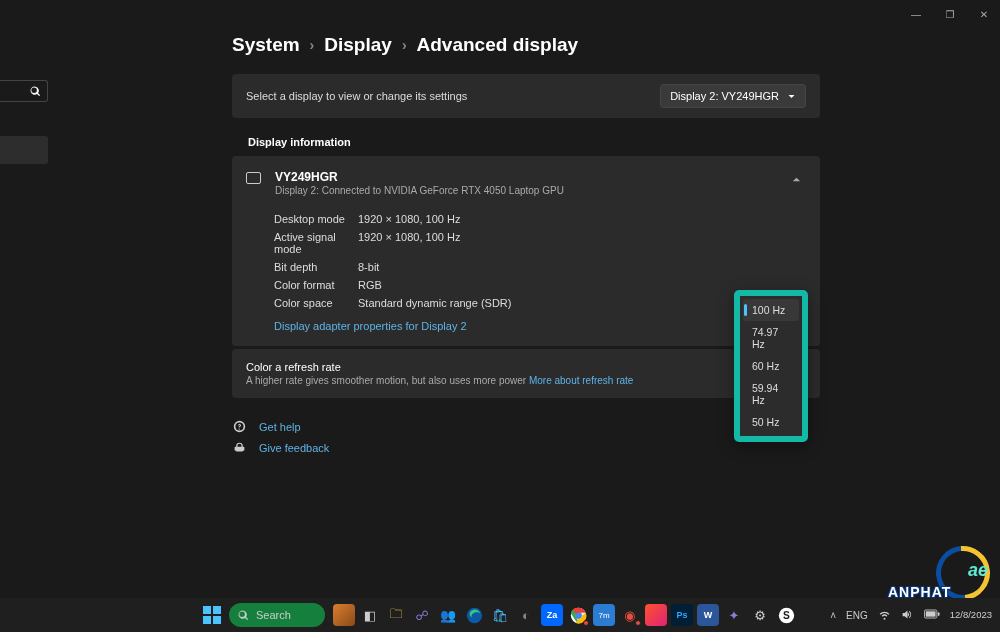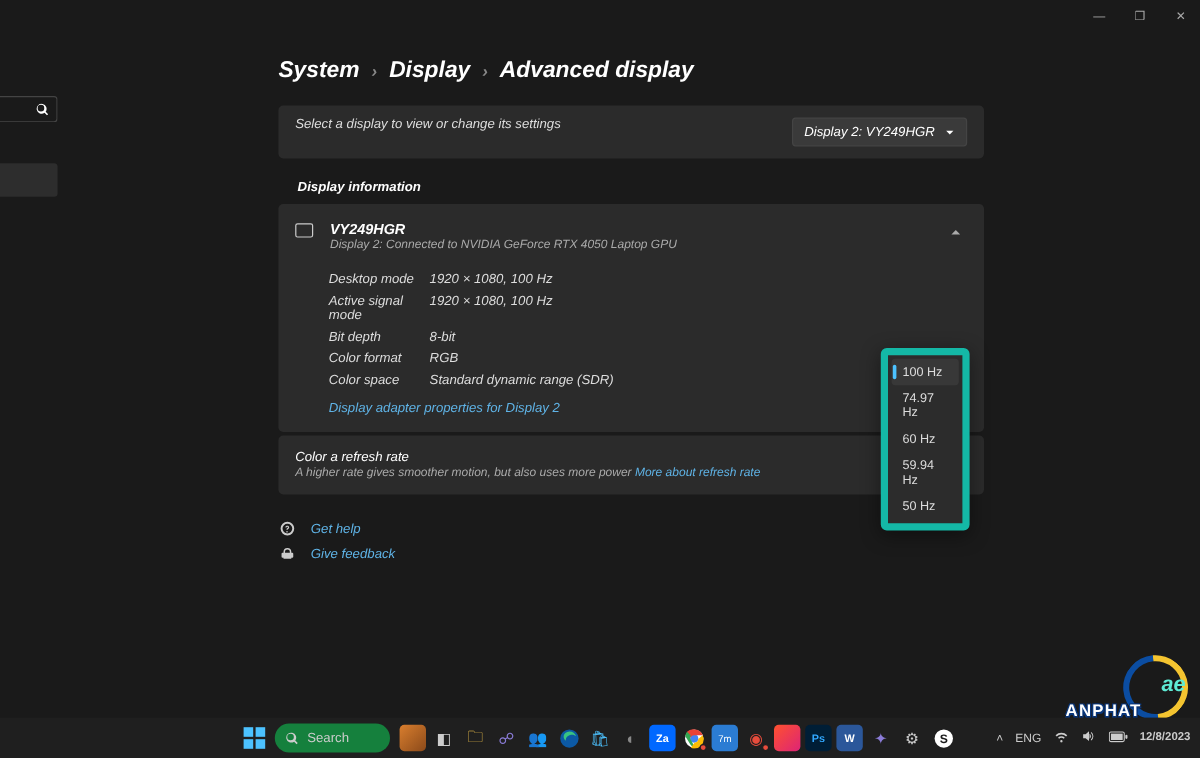--- a/index.html
+++ b/index.html
@@ -9,27 +9,27 @@
 .titlebar { height: 28px; display: flex; justify-content: flex-end; align-items: center; padding-right: 8px; gap: 18px; }
 .titlebar span { color: #aaa; font-size: 10px; cursor: pointer; display: inline-flex; align-items: center; justify-content: center; width: 16px; height: 16px; }
 
 
 .sidebar { position: absolute; left: 0; top: 80px; width: 48px; }
 .search-box { height: 22px; border: 1px solid #444; border-left: none; border-radius: 0 3px 3px 0; display: flex; align-items: center; justify-content: flex-end; padding-right: 6px; margin-bottom: 8px; }
 .search-box svg { width: 11px; height: 11px; }
 .nav-stub { height: 28px; background: #2d2d2d; border-radius: 0 3px 3px 0; margin-top: 34px; }
 
 
-.content { position: absolute; left: 232px; top: 48px; width: 588px; font-style: italic; }
+.content { position: absolute; left: 232px; top: 34px; width: 588px; }
 .breadcrumb { display: flex; align-items: center; gap: 10px; font-size: 19px; font-weight: 600; margin-bottom: 18px; }
 .breadcrumb .sep { color: #888; font-size: 14px; }
 .breadcrumb .crumb-link { color: #fff; }
 
 .card { background: #2b2b2b; border-radius: 4px; margin-bottom: 3px; }
-.select-display-row { display: flex; justify-content: space-between; padding: 10px 14px; font-size: 11px; }
+.select-display-row { display: flex; align-items: center; justify-content: space-between; padding: 10px 14px; font-size: 11px; }
 .select-display-row .lbl { color: #ddd; }
 .dropdown-btn { background: #3a3a3a; border: 1px solid #444; border-radius: 3px; padding: 5px 9px; font-size: 11px; color: #fff; display: flex; align-items: center; gap: 8px; cursor: pointer; }
 .dropdown-btn svg { width: 9px; height: 9px; }
 
 .section-title { font-size: 11px; font-weight: 600; color: #fff; margin: 18px 0 8px 16px; }
 
 .info-card { padding: 14px 14px 12px 14px; }
 .info-header { display: flex; align-items: flex-start; gap: 14px; }
 .info-header .monitor-icon { width: 15px; height: 12px; border: 1.3px solid #ccc; border-radius: 2px; margin-top: 2px; flex-shrink: 0; }
 .info-header .titles { flex: 1; }
@@ -62,21 +62,21 @@
 
 .taskbar { position: absolute; bottom: 0; left: 0; right: 0; height: 34px; background: #1f1f1f; display: flex; align-items: center; padding: 0 8px; }
 .taskbar .center { position: absolute; left: 50%; transform: translateX(-50%); display: flex; align-items: center; gap: 4px; }
 .taskbar .start { width: 18px; height: 18px; display:grid; grid-template-columns:1fr 1fr; grid-template-rows:1fr 1fr; gap:1.5px; cursor:pointer; margin-right: 4px; }
 .taskbar .start span { background:#4cc2ff; }
 .taskbar .search-pill { background:#15803d; border-radius: 14px; height: 24px; width: 96px; display:flex; align-items:center; padding:0 9px; gap:7px; color:#ccc; font-size:11px; cursor:text; margin-right: 4px; }
 .taskbar .search-pill svg { width:11px; height:11px; }
 .tb-icon { width: 22px; height: 22px; border-radius: 3px; display:flex; align-items:center; justify-content:center; cursor:pointer; font-size:13px; position:relative; }
 .tb-icon .dot { position:absolute; right:0; bottom:0; width:6px; height:6px; border-radius:50%; background:#e74c3c; border:1px solid #1f1f1f; }
 .taskbar .tray { margin-left: auto; display:flex; align-items:center; gap:10px; color:#ccc; font-size:10px; }
-.taskbar .tray .clock { text-align:right; line-height:1.1; font-size:9.5px;font-weight:bold; }
+.taskbar .tray .clock { text-align:right; line-height:1.1; font-size:9.5px; }
 
 
 .watermark { position:absolute; right:6px; bottom:28px; width:58px; height:58px; pointer-events:none; }
 .watermark .ring { width:54px; height:54px; border-radius:50%; border:5px solid #0b4da2; border-top-color:#f4c430; border-right-color:#f4c430; transform:rotate(40deg); }
 .watermark .txt { position:absolute; left:-48px; bottom:4px; font-size:14px; font-weight:900; color:#fff; letter-spacing:1px; text-shadow: -1px -1px 0 #08357a, 1px -1px 0 #08357a, -1px 1px 0 #08357a, 1px 1px 0 #08357a; }
 .watermark .ae { position:absolute; left:32px; top:14px; font-size:18px; font-weight:900; color:#5eead4; font-style:italic; }
 
 svg { fill: currentColor; }
 </style>
 </head>

